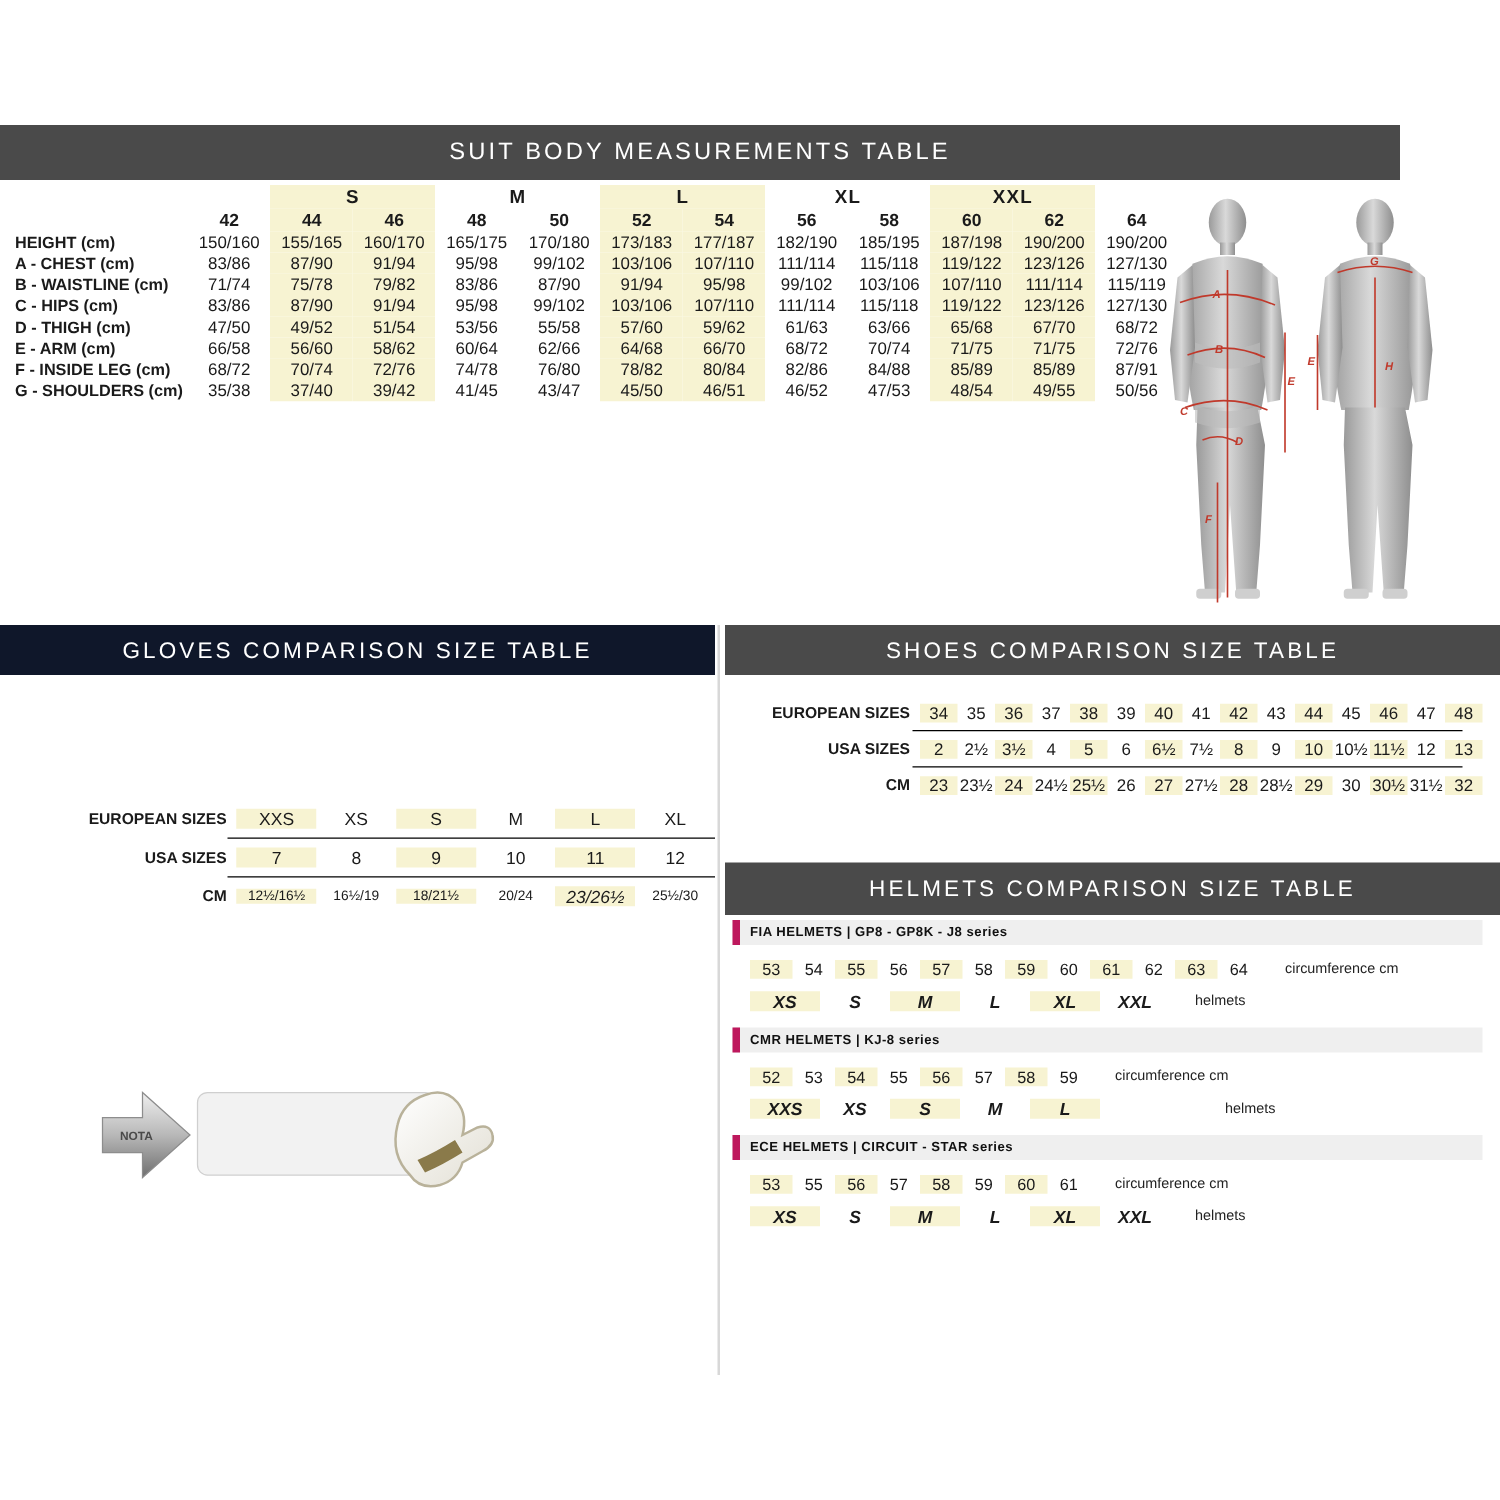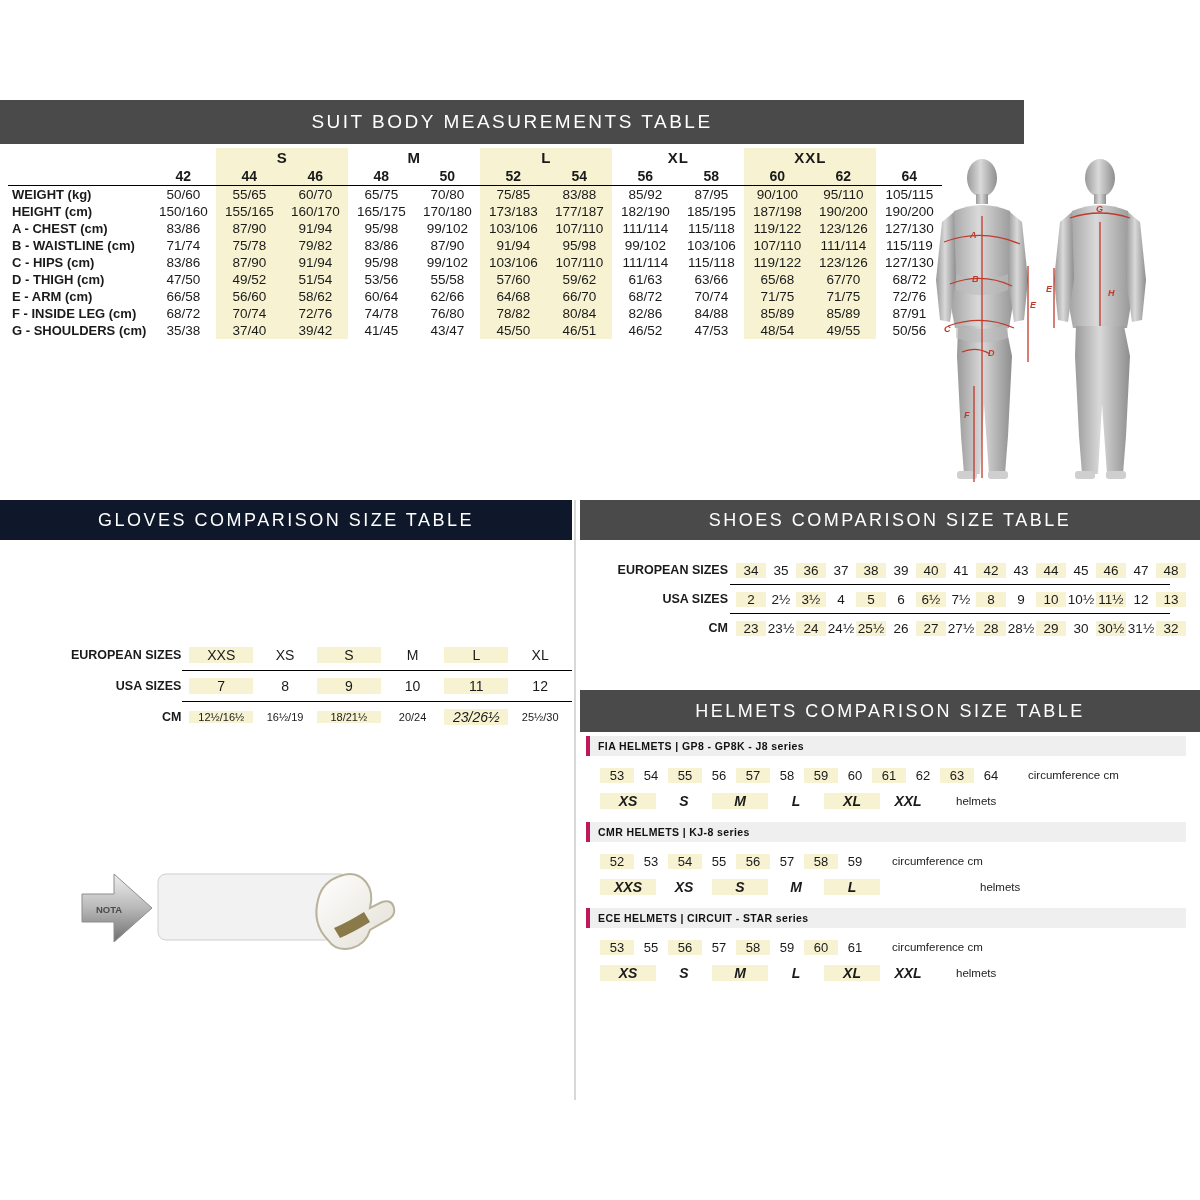--- a/index.html
+++ b/index.html
@@ -5,21 +5,21 @@
   html,body{margin:0;padding:0;background:#ffffff;}
   body{width:1200px;height:1200px;font-family:"Liberation Sans",sans-serif;color:#1a1a1a;overflow:hidden;}
   .page{position:relative;width:1200px;height:1200px;background:#fff;}
 
   
   .band{background:#4a4a4a;color:#fff;text-align:center;font-size:19px;letter-spacing:2.5px;font-weight:500;
         display:flex;align-items:center;justify-content:center;}
 
   
   .suit{position:absolute;left:0;top:100px;width:1200px;height:390px;}
-  .suit .band{height:44px;width:1024px;}
+  .suit .band{height:44px;width:1120px;}
   .suit-body{position:relative;height:346px;background:#fff;}
   table.suit-table{border-collapse:collapse;font-size:13.5px;margin-left:8px;margin-top:4px;}
   table.suit-table td{padding:1px 4px;white-space:nowrap;}
   .rowlabel{text-align:left;font-weight:bold;font-size:13px;padding-right:6px;}
   .cellval{text-align:center;width:58px;}
   .hl{background:#f7f3d2;}
   .sizehdr{text-align:center;font-weight:bold;font-size:15px;letter-spacing:1px;}
   .numhdr{text-align:center;font-weight:bold;font-size:14px;}
   .rule{border-top:1px solid #000;}
   .figures{position:absolute;right:6px;top:8px;width:290px;height:340px;}
@@ -44,21 +44,21 @@
 
   
   .shoe-row{display:flex;align-items:center;height:28px;}
   .shoe-row .lbl{width:148px;text-align:right;padding-right:8px;font-size:12.5px;font-weight:bold;}
   .shoe-row .cell{width:30px;text-align:center;font-size:13.5px;}
   .shoe-row .cell.hl{background:#f7f3d2;}
   .shoe-sep{border-top:1px solid #000;margin-left:150px;width:440px;}
 
   
   .helm-block{position:relative;width:600px;margin:4px 0 0 6px;}
-  .helm-title{background:#efefef;border-left:4px solid #be185d;font-size:10.5px;font-weight:bold;
+  .helm-title{background:#efefef;border-left:6px solid #be185d;font-size:10.5px;font-weight:bold;
               letter-spacing:.4px;padding:4px 8px;color:#111;}
   .helm-rows{position:relative;padding:6px 0 4px 0;}
   .helm-row{display:flex;align-items:center;height:26px;}
   .helm-row .cell{width:34px;text-align:center;font-size:13px;}
   .helm-row .cellw{width:56px;text-align:center;font-size:14px;font-style:italic;font-weight:bold;}
   .helm-row .note{margin-left:20px;font-size:11.5px;color:#222;}
   .hlbox{background:#f7f3d2;}
   .helm-left{margin-left:14px;}
 
   .sep-v{position:absolute;left:574px;top:500px;width:2px;height:600px;background:#d8d8d8;}
@@ -94,35 +94,20 @@
           <td class="cellval numhdr hl">52</td>
           <td class="cellval numhdr hl">54</td>
           <td class="cellval numhdr">56</td>
           <td class="cellval numhdr">58</td>
           <td class="cellval numhdr hl">60</td>
           <td class="cellval numhdr hl">62</td>
           <td class="cellval numhdr">64</td>
         </tr>
         </tbody>
           <tbody id="suit-rows">
-            <tr class="rule">
-              <td class="rowlabel">WEIGHT (kg)</td>
-              <td class="cellval">50/60</td>
-              <td class="cellval hl">55/65</td>
-              <td class="cellval hl">60/70</td>
-              <td class="cellval">65/75</td>
-              <td class="cellval">70/80</td>
-              <td class="cellval hl">75/85</td>
-              <td class="cellval hl">83/88</td>
-              <td class="cellval">85/92</td>
-              <td class="cellval">87/95</td>
-              <td class="cellval hl">90/100</td>
-              <td class="cellval hl">95/110</td>
-              <td class="cellval">105/115</td>
-            </tr>
             <tr>
               <td class="rowlabel">HEIGHT (cm)</td>
               <td class="cellval">150/160</td>
               <td class="cellval hl">155/165</td>
               <td class="cellval hl">160/170</td>
               <td class="cellval">165/175</td>
               <td class="cellval">170/180</td>
               <td class="cellval hl">173/183</td>
               <td class="cellval hl">177/187</td>
               <td class="cellval">182/190</td>

